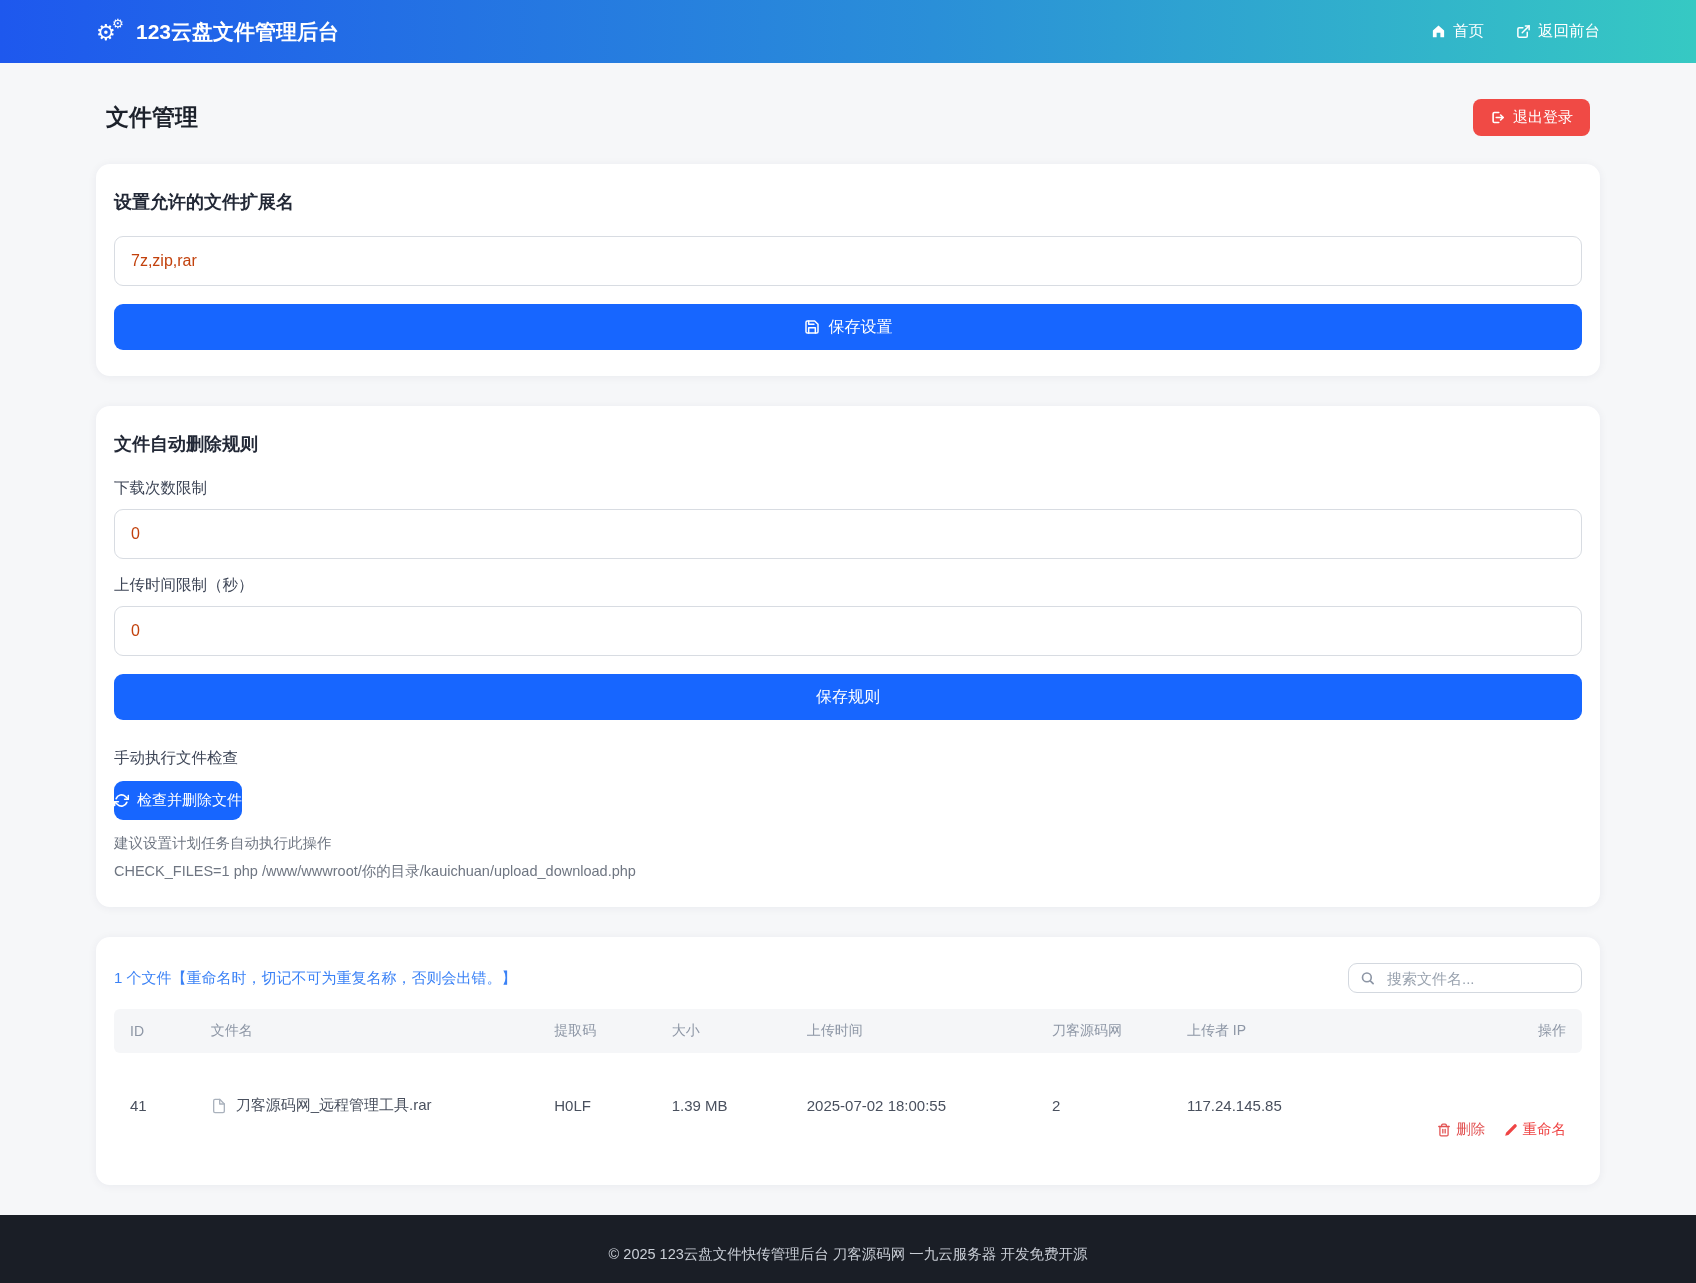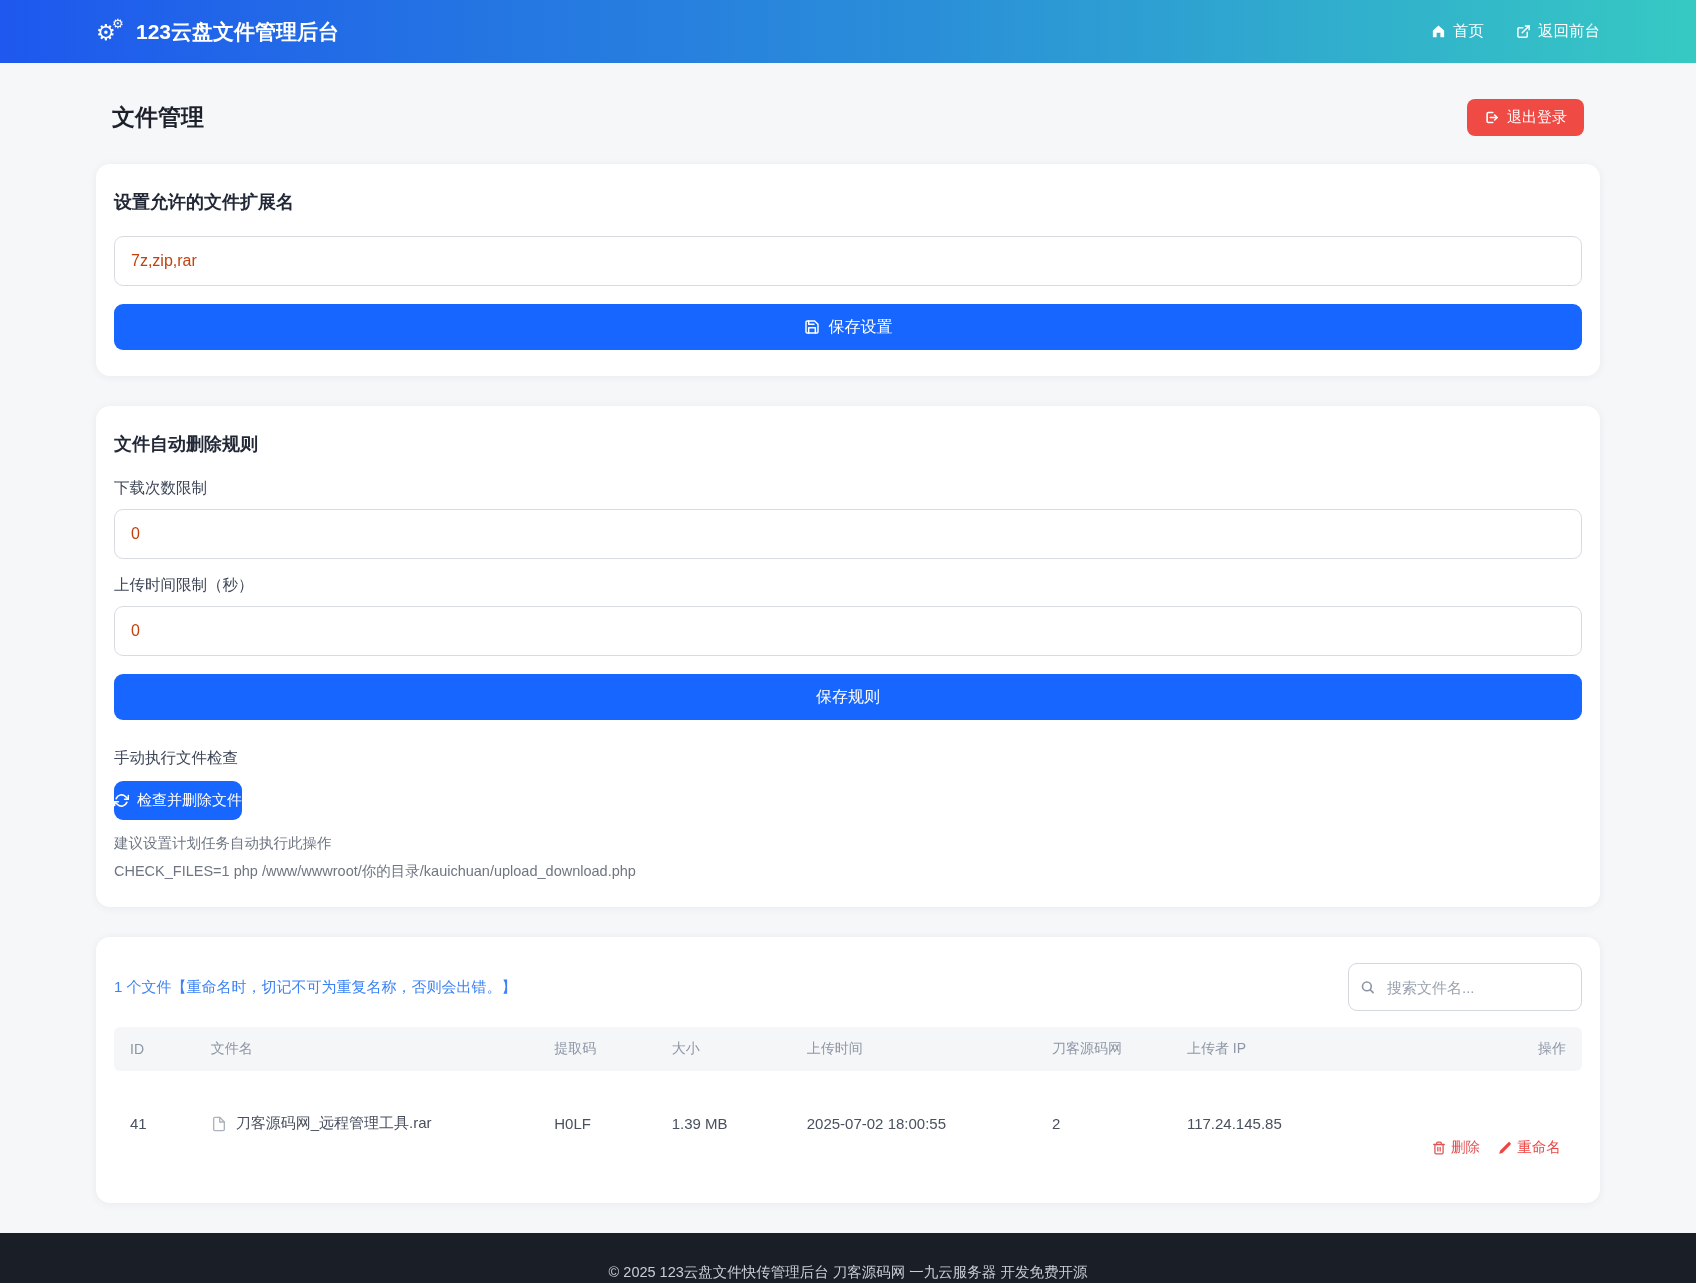--- a/index.html
+++ b/index.html
@@ -21,21 +21,21 @@
   .brand { display:flex; align-items:center; gap:10px; font-size:21px; font-weight:bold; cursor:pointer; }
   .brand .gears { position:relative; width:30px; height:26px; }
   .brand .gear-big { font-size:22px; position:absolute; left:0; top:1px; }
   .brand .gear-small { font-size:13px; position:absolute; left:16px; top:-3px; }
   .nav-links { display:flex; align-items:center; gap:32px; }
   .nav-link { display:flex; align-items:center; gap:7px; font-size:15.5px; color:#fff; cursor:pointer; }
   .icon { display:inline-flex; vertical-align:-2px; }
   .icon svg { display:block; }
 
   
-  .page-head { display:flex; align-items:center; justify-content:space-between; margin:36px 16px 28px; }
+  .page-head { display:flex; align-items:center; justify-content:space-between; margin:36px 10px 28px; }
   .page-title { font-size:23px; font-weight:bold; color:#1c212b; }
   .btn-danger {
     background:#f04a45; color:#fff; border:none; border-radius:8px;
     padding:9px 17px; font-size:15px; display:inline-flex; align-items:center; gap:8px; cursor:pointer;
     font-family:inherit;
   }
 
   
   .card {
     background:#fff; border-radius:14px; box-shadow:0 1px 10px rgba(20,30,60,.06);
@@ -61,33 +61,33 @@
   }
   .note { font-size:14.5px; color:#6f7682; margin-top:14px; }
   .note + .note { margin-top:9px; }
 
   
   .files-top { display:flex; align-items:center; justify-content:space-between; margin-bottom:16px; }
   .files-summary { font-size:15px; color:#3b82f6; }
   .search-wrap { position:relative; width:234px; }
   .search-wrap .icon { position:absolute; left:12px; top:50%; transform:translateY(-50%); color:#8d96a5; }
   .search-input {
-    width:100%; height:48px; border:1px solid #d3d8df; border-radius:9px;
+    width:100%; height:30px; border:1px solid #d3d8df; border-radius:9px;
     padding:0 12px 0 38px; font-size:15px; color:#1b2330; font-family:inherit; outline:none;
   }
   .search-input::placeholder { color:#9aa3af; }
   table { width:100%; border-collapse:collapse; }
   thead th {
     background:#f5f6f8; color:#8d96a5; font-size:14px; font-weight:normal;
     text-align:left; padding:13px 16px;
   }
   thead th:first-child { border-radius:6px 0 0 6px; }
   thead th:last-child  { border-radius:0 6px 6px 0; text-align:right; }
   tbody td { padding:19px 16px; font-size:15px; color:#49505e; }
-  tbody td:last-child { white-space:nowrap; }
+  tbody td:last-child { text-align:right; white-space:nowrap; }
   .file-cell { display:flex; align-items:center; gap:9px; }
   .file-cell .icon { color:#aab2bd; }
   .link-action { display:inline-flex; align-items:center; gap:5px; cursor:pointer; font-size:14.5px; }
   .link-delete { color:#e25252; }
   .link-rename { color:#ef4444; margin-left:14px;margin-top:48px; }
 
   
   .footer {
     margin-top:auto; background:#1a1e26; color:#c9ced6;
     text-align:center; padding:30px 0 47px; font-size:14.5px;

